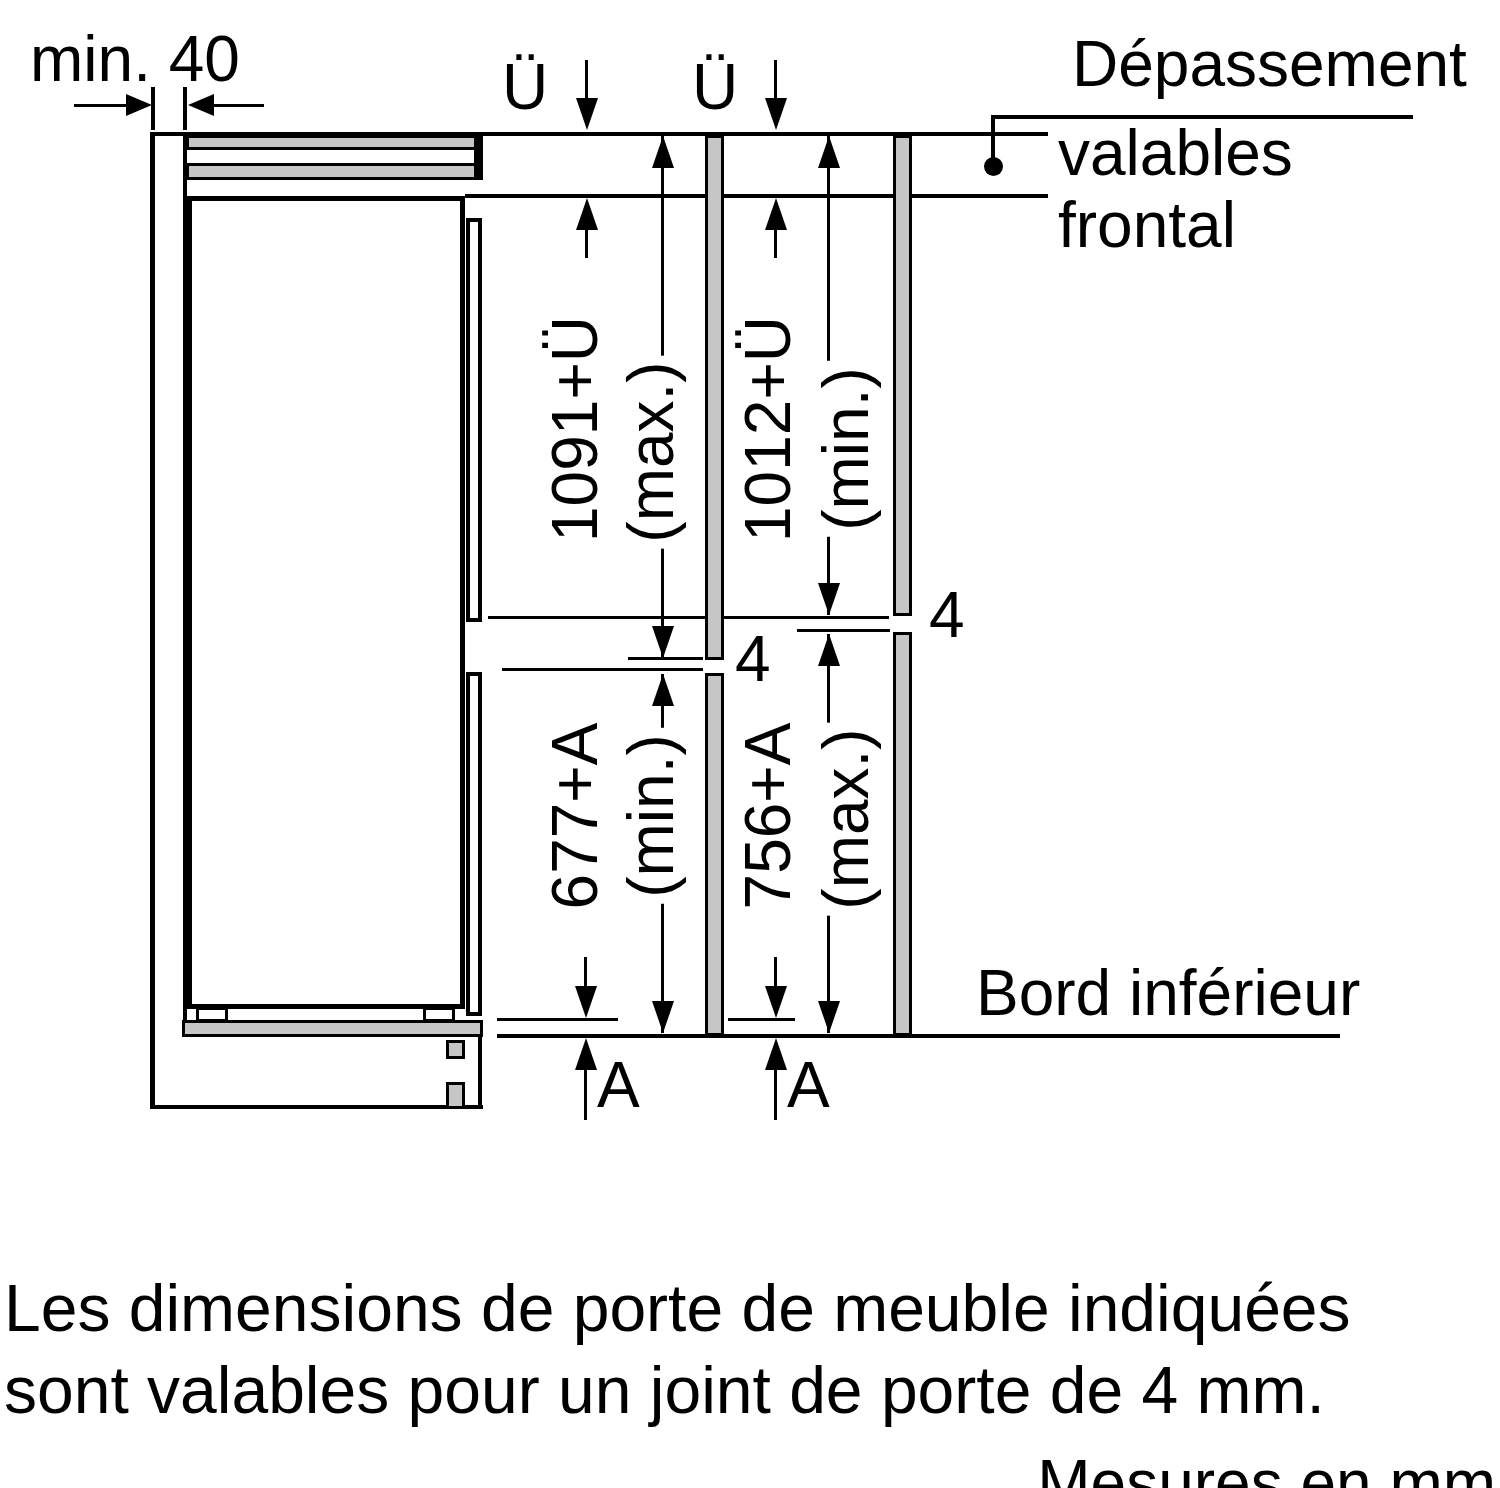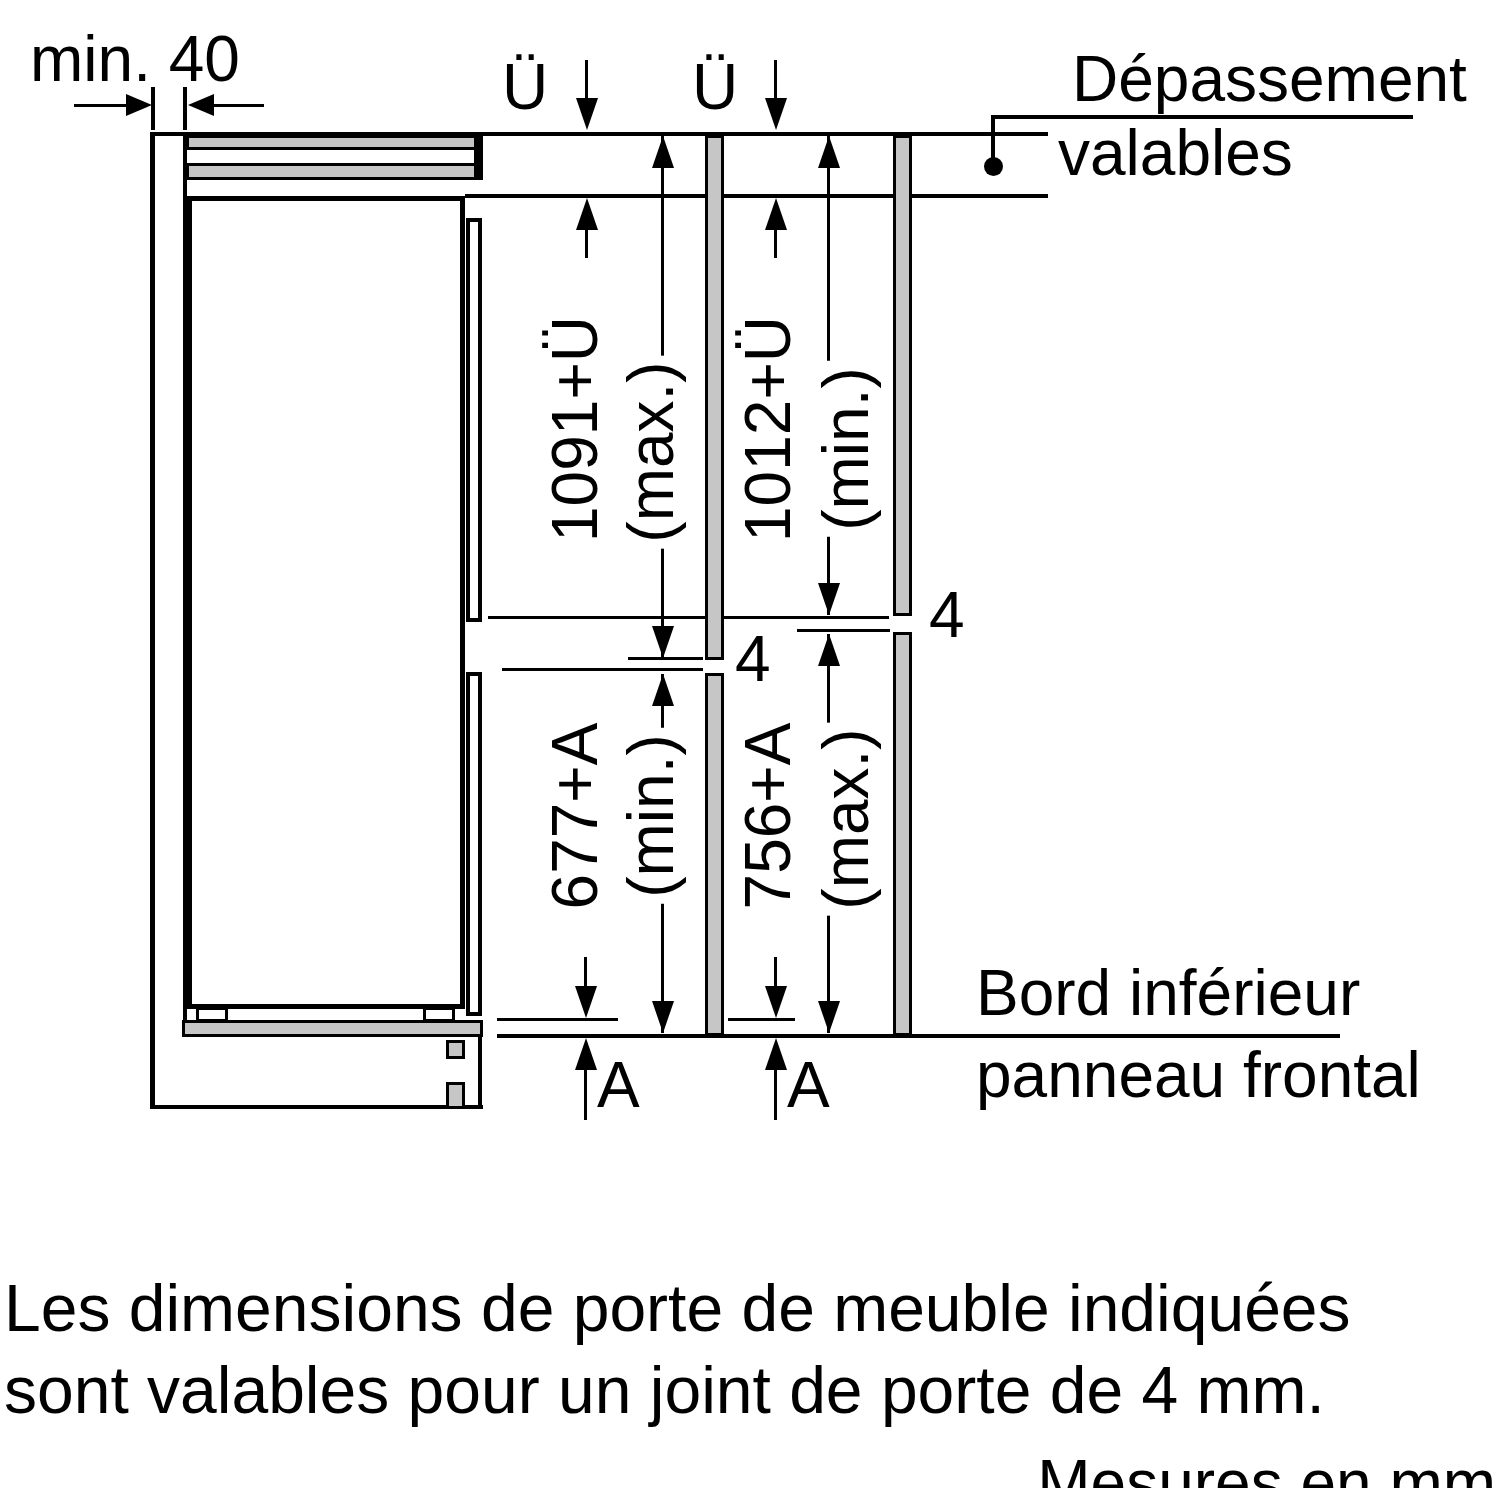--- a/index.html
+++ b/index.html
@@ -106,38 +106,38 @@
 
   <div class="ln" style="left:774px;top:933px;width:3px;height:30px;"></div>
   <div class="tri down" style="left:765px;top:962px;"></div>
   <div class="tri up" style="left:765px;top:1014px;"></div>
   <div class="ln" style="left:774px;top:1044px;width:3px;height:52px;"></div>
 
   <div class="txt" style="left:30px;top:2px;">min. 40</div>
   <div class="txt" style="left:502px;top:30px;">Ü</div>
   <div class="txt" style="left:692px;top:30px;">Ü</div>
 
-  <div class="txt" style="left:1072px;top:22px;">Dépassement</div>
+  <div class="txt" style="left:1072px;top:7px;">Dépassement</div>
   <div class="txt" style="left:1058px;top:96px;">valables</div>
+  <div class="txt" style="left:1058px;top:168px;">frontal</div>
 
   <div class="txt rot" style="left:576px;top:405px;">1091+Ü</div>
   <div class="txt rot" style="left:652px;top:428px;">(max.)</div>
   <div class="txt rot" style="left:769px;top:405px;">1012+Ü</div>
   <div class="txt rot" style="left:847px;top:425px;">(min.)</div>
   <div class="txt rot" style="left:576px;top:792px;">677+A</div>
   <div class="txt rot" style="left:652px;top:792px;">(min.)</div>
   <div class="txt rot" style="left:769px;top:792px;">756+A</div>
   <div class="txt rot" style="left:847px;top:795px;">(max.)</div>
 
   <div class="txt" style="left:735px;top:602px;">4</div>
   <div class="txt" style="left:929px;top:558px;">4</div>
 
   <div class="txt" style="left:597px;top:1028px;">A</div>
   <div class="txt" style="left:787px;top:1028px;">A</div>
 
   <div class="txt" style="left:976px;top:936px;">Bord inférieur</div>
-  <div class="txt" style="left:976px;top:1018px;">panneau frontal</div>
 
   <div class="txt" style="left:4px;top:1250px;font-size:66px;">Les dimensions de porte de meuble indiquées</div>
   <div class="txt" style="left:4px;top:1332px;font-size:66px;text-align:right;">sont valables pour un joint de porte de 4 mm.</div>
   <div class="txt" style="right:4px;top:1426px;">Mesures en mm</div>
 
 </div>
 
 </body></html>

